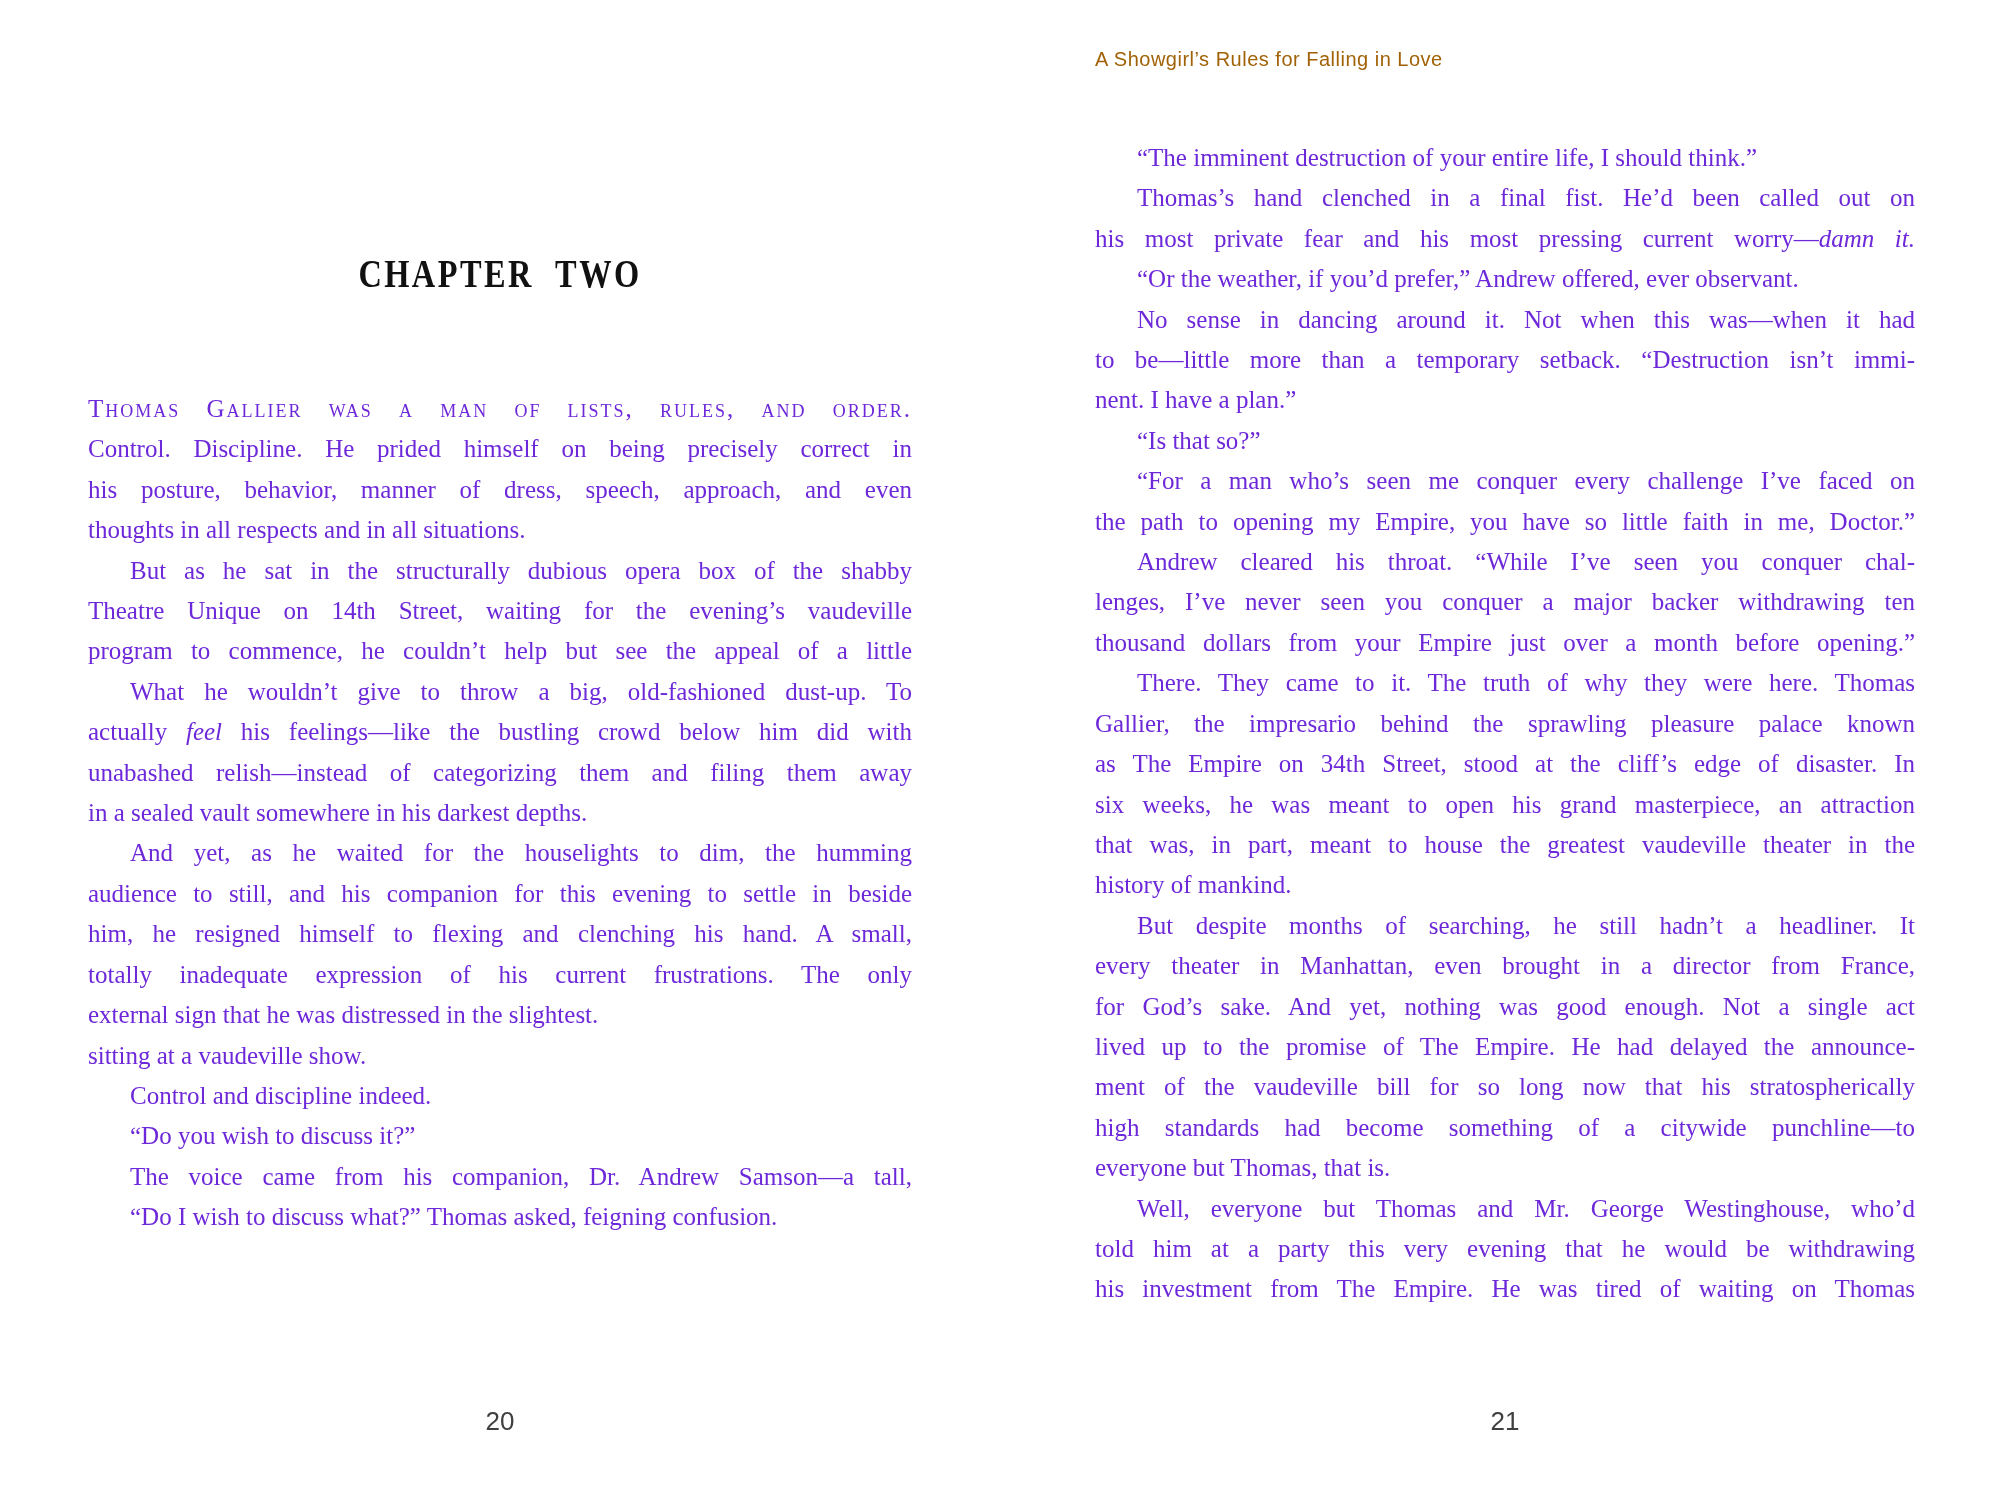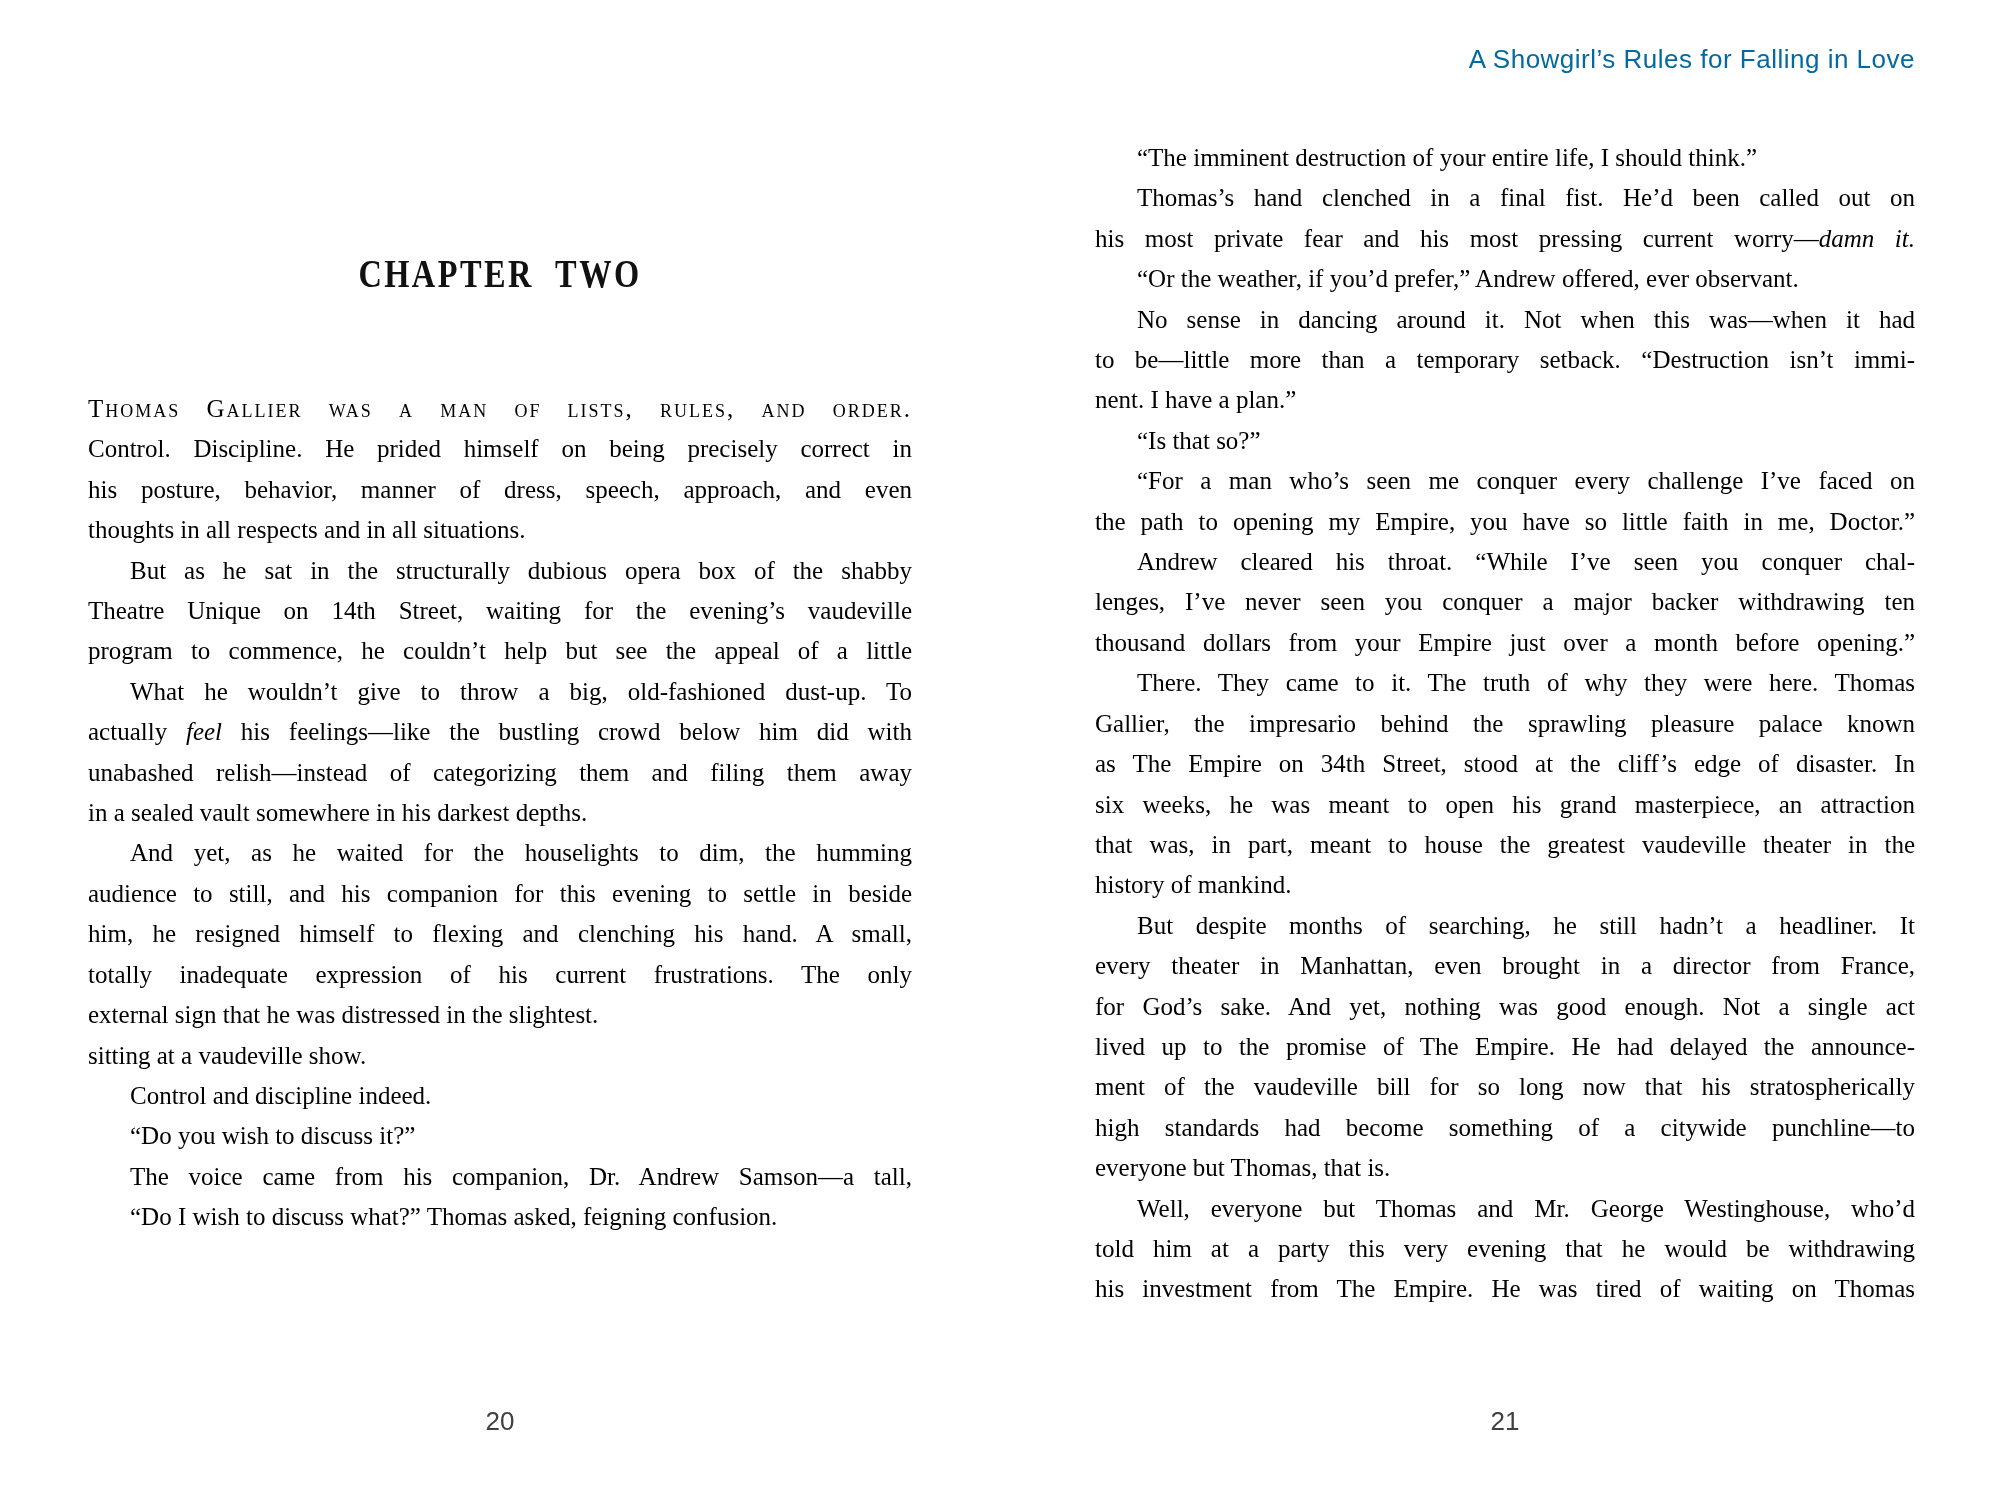--- a/index.html
+++ b/index.html
@@ -41,33 +41,33 @@
     transform: scaleX(0.81);
     transform-origin: 50% 50%;
     white-space: nowrap;
   }
 
   .running-head {
     position: absolute;
     top: 46px;
     left: 95px;
     width: 820px;
-    text-align: right;
+    text-align: left;
     font-family: "Liberation Sans", "DejaVu Sans", sans-serif;
-    font-size: 26px;
+    font-size: 20px;
     line-height: 26px;
     letter-spacing: 0.5px;
-    color: #0369a1;
+    color: #a16207;
   }
 
   .body-block {
     position: absolute;
     font-size: 25px;
     line-height: 40.4px;
-    color: #000000;
+    color: #6d28d9;
   }
   .body-block.left-body  { top: 389px; left: 88px;  width: 824px; }
   .body-block.right-body { top: 138px; left: 95px;  width: 820px; }
 
   .line { text-align: left; }
   .line.just {
     text-align: justify;
     text-align-last: justify;
   }
   .line.indent { text-indent: 42px; }

